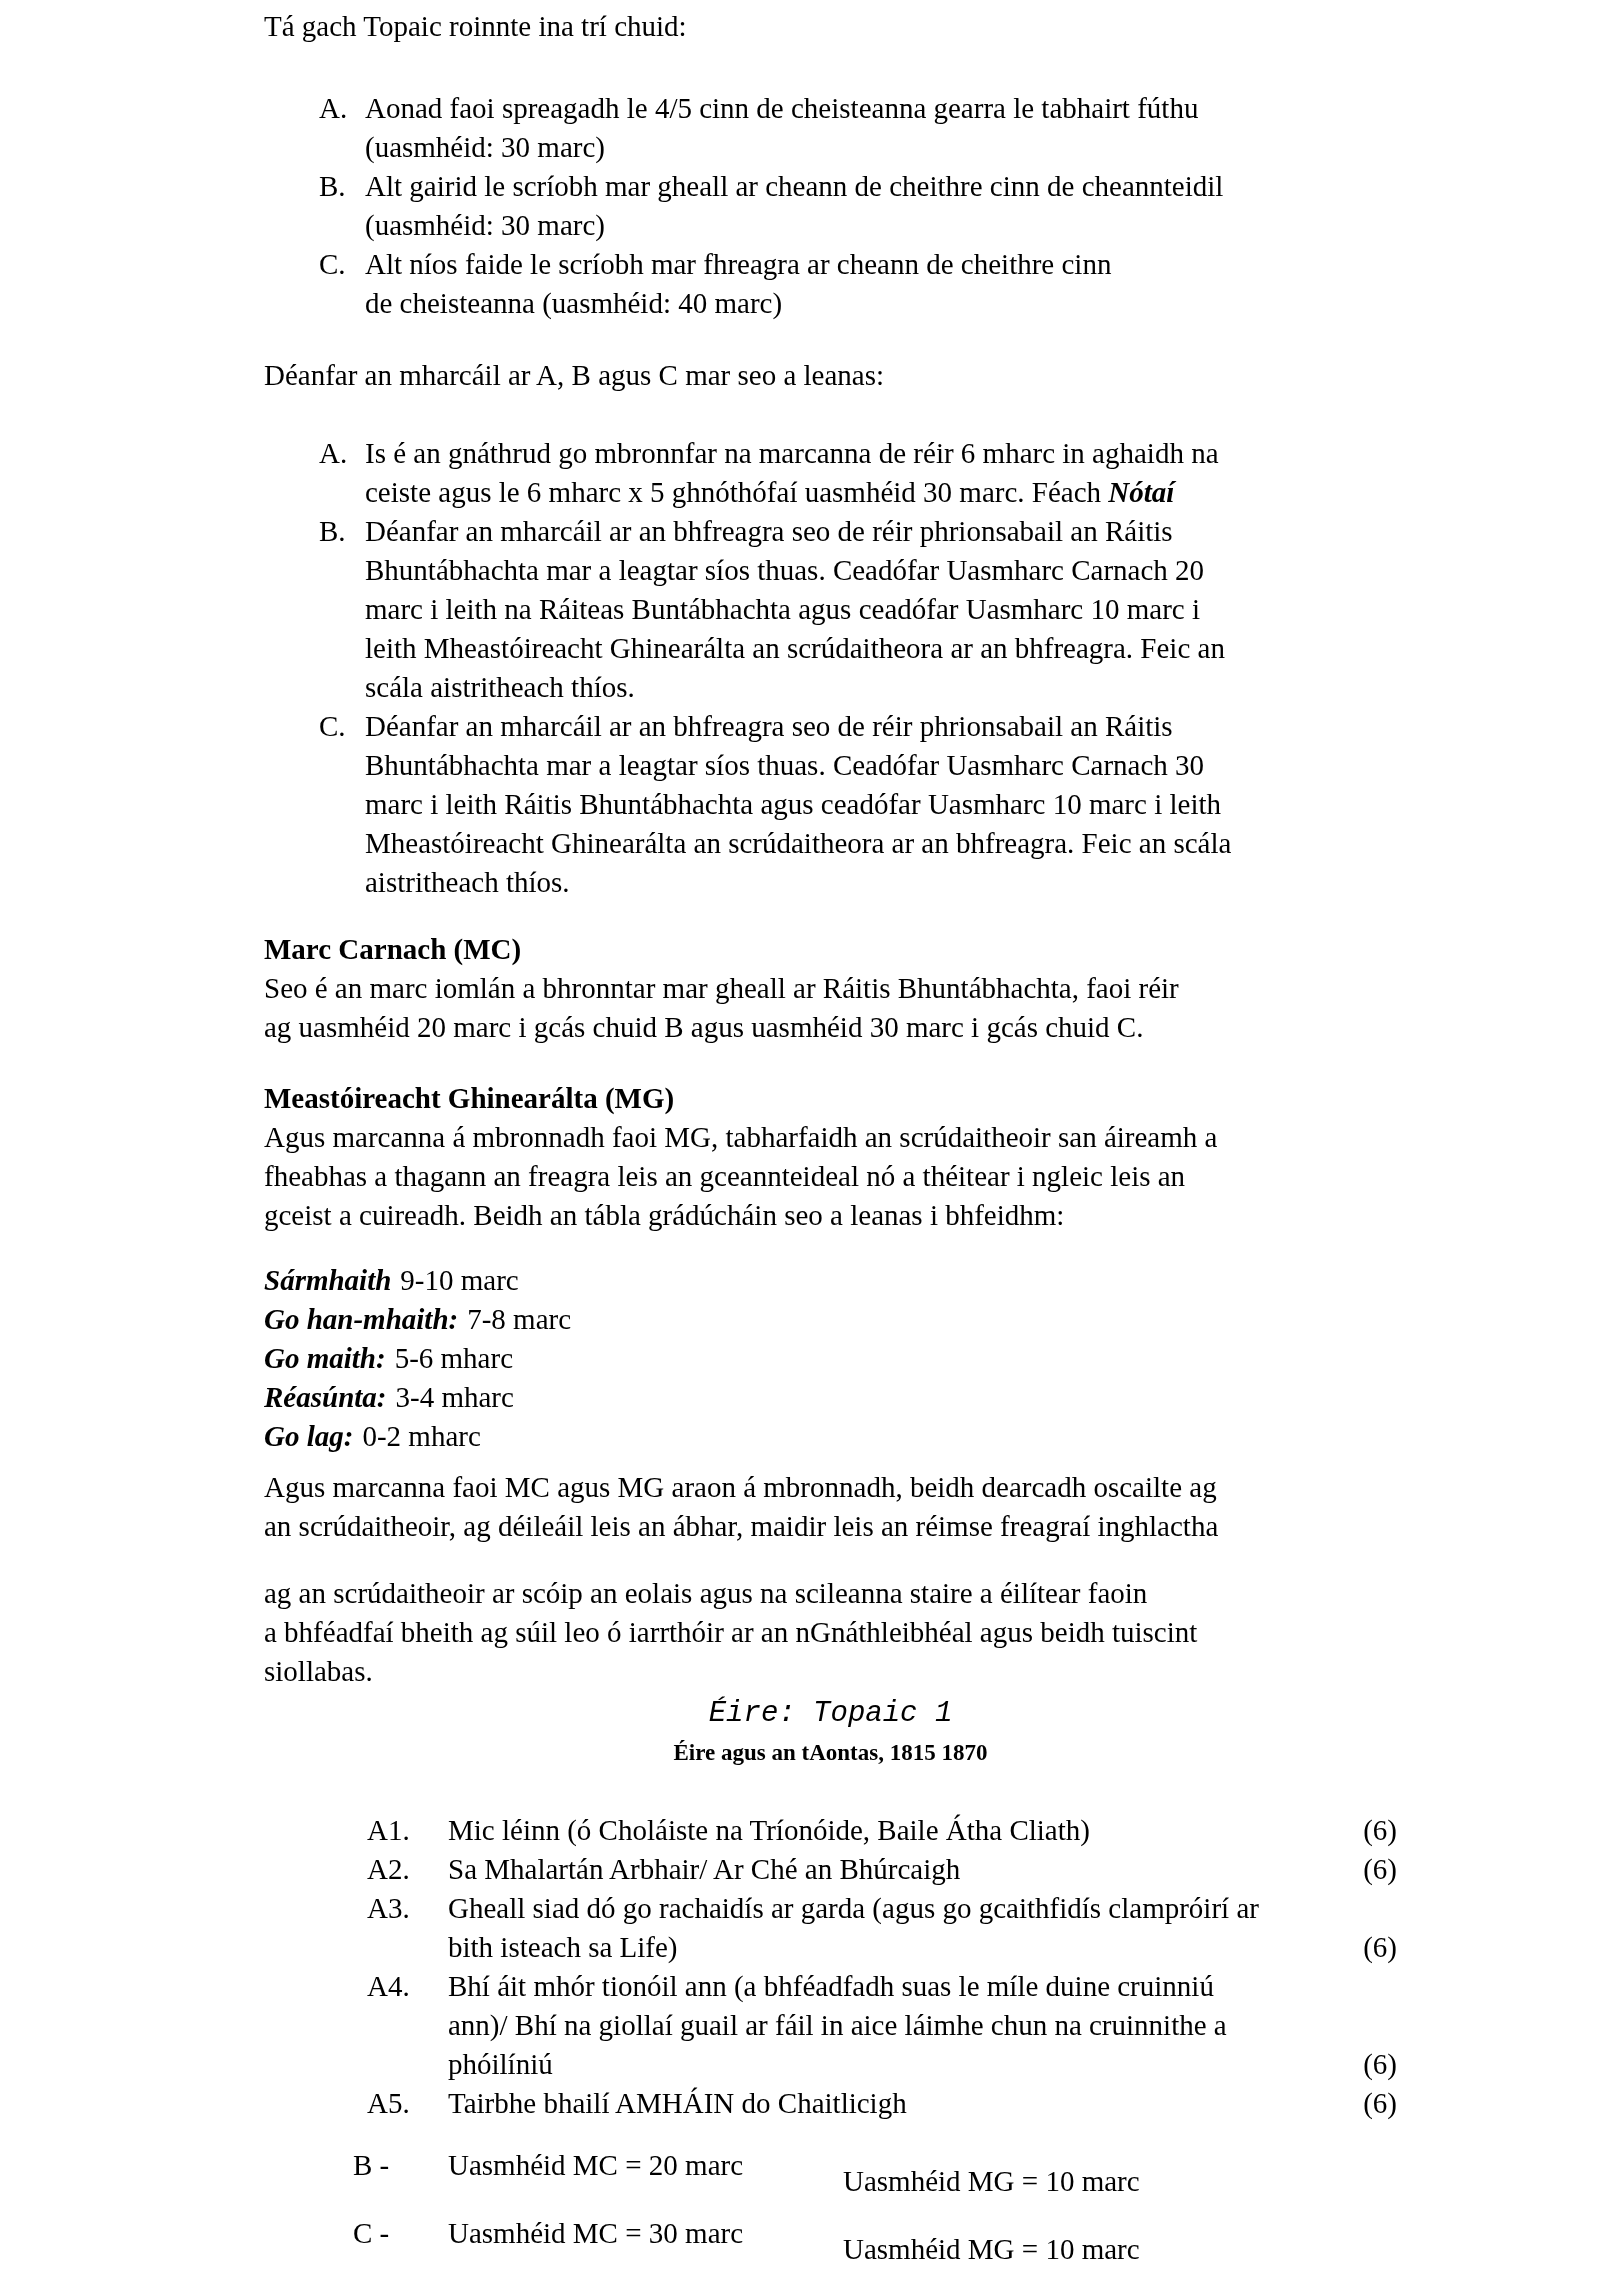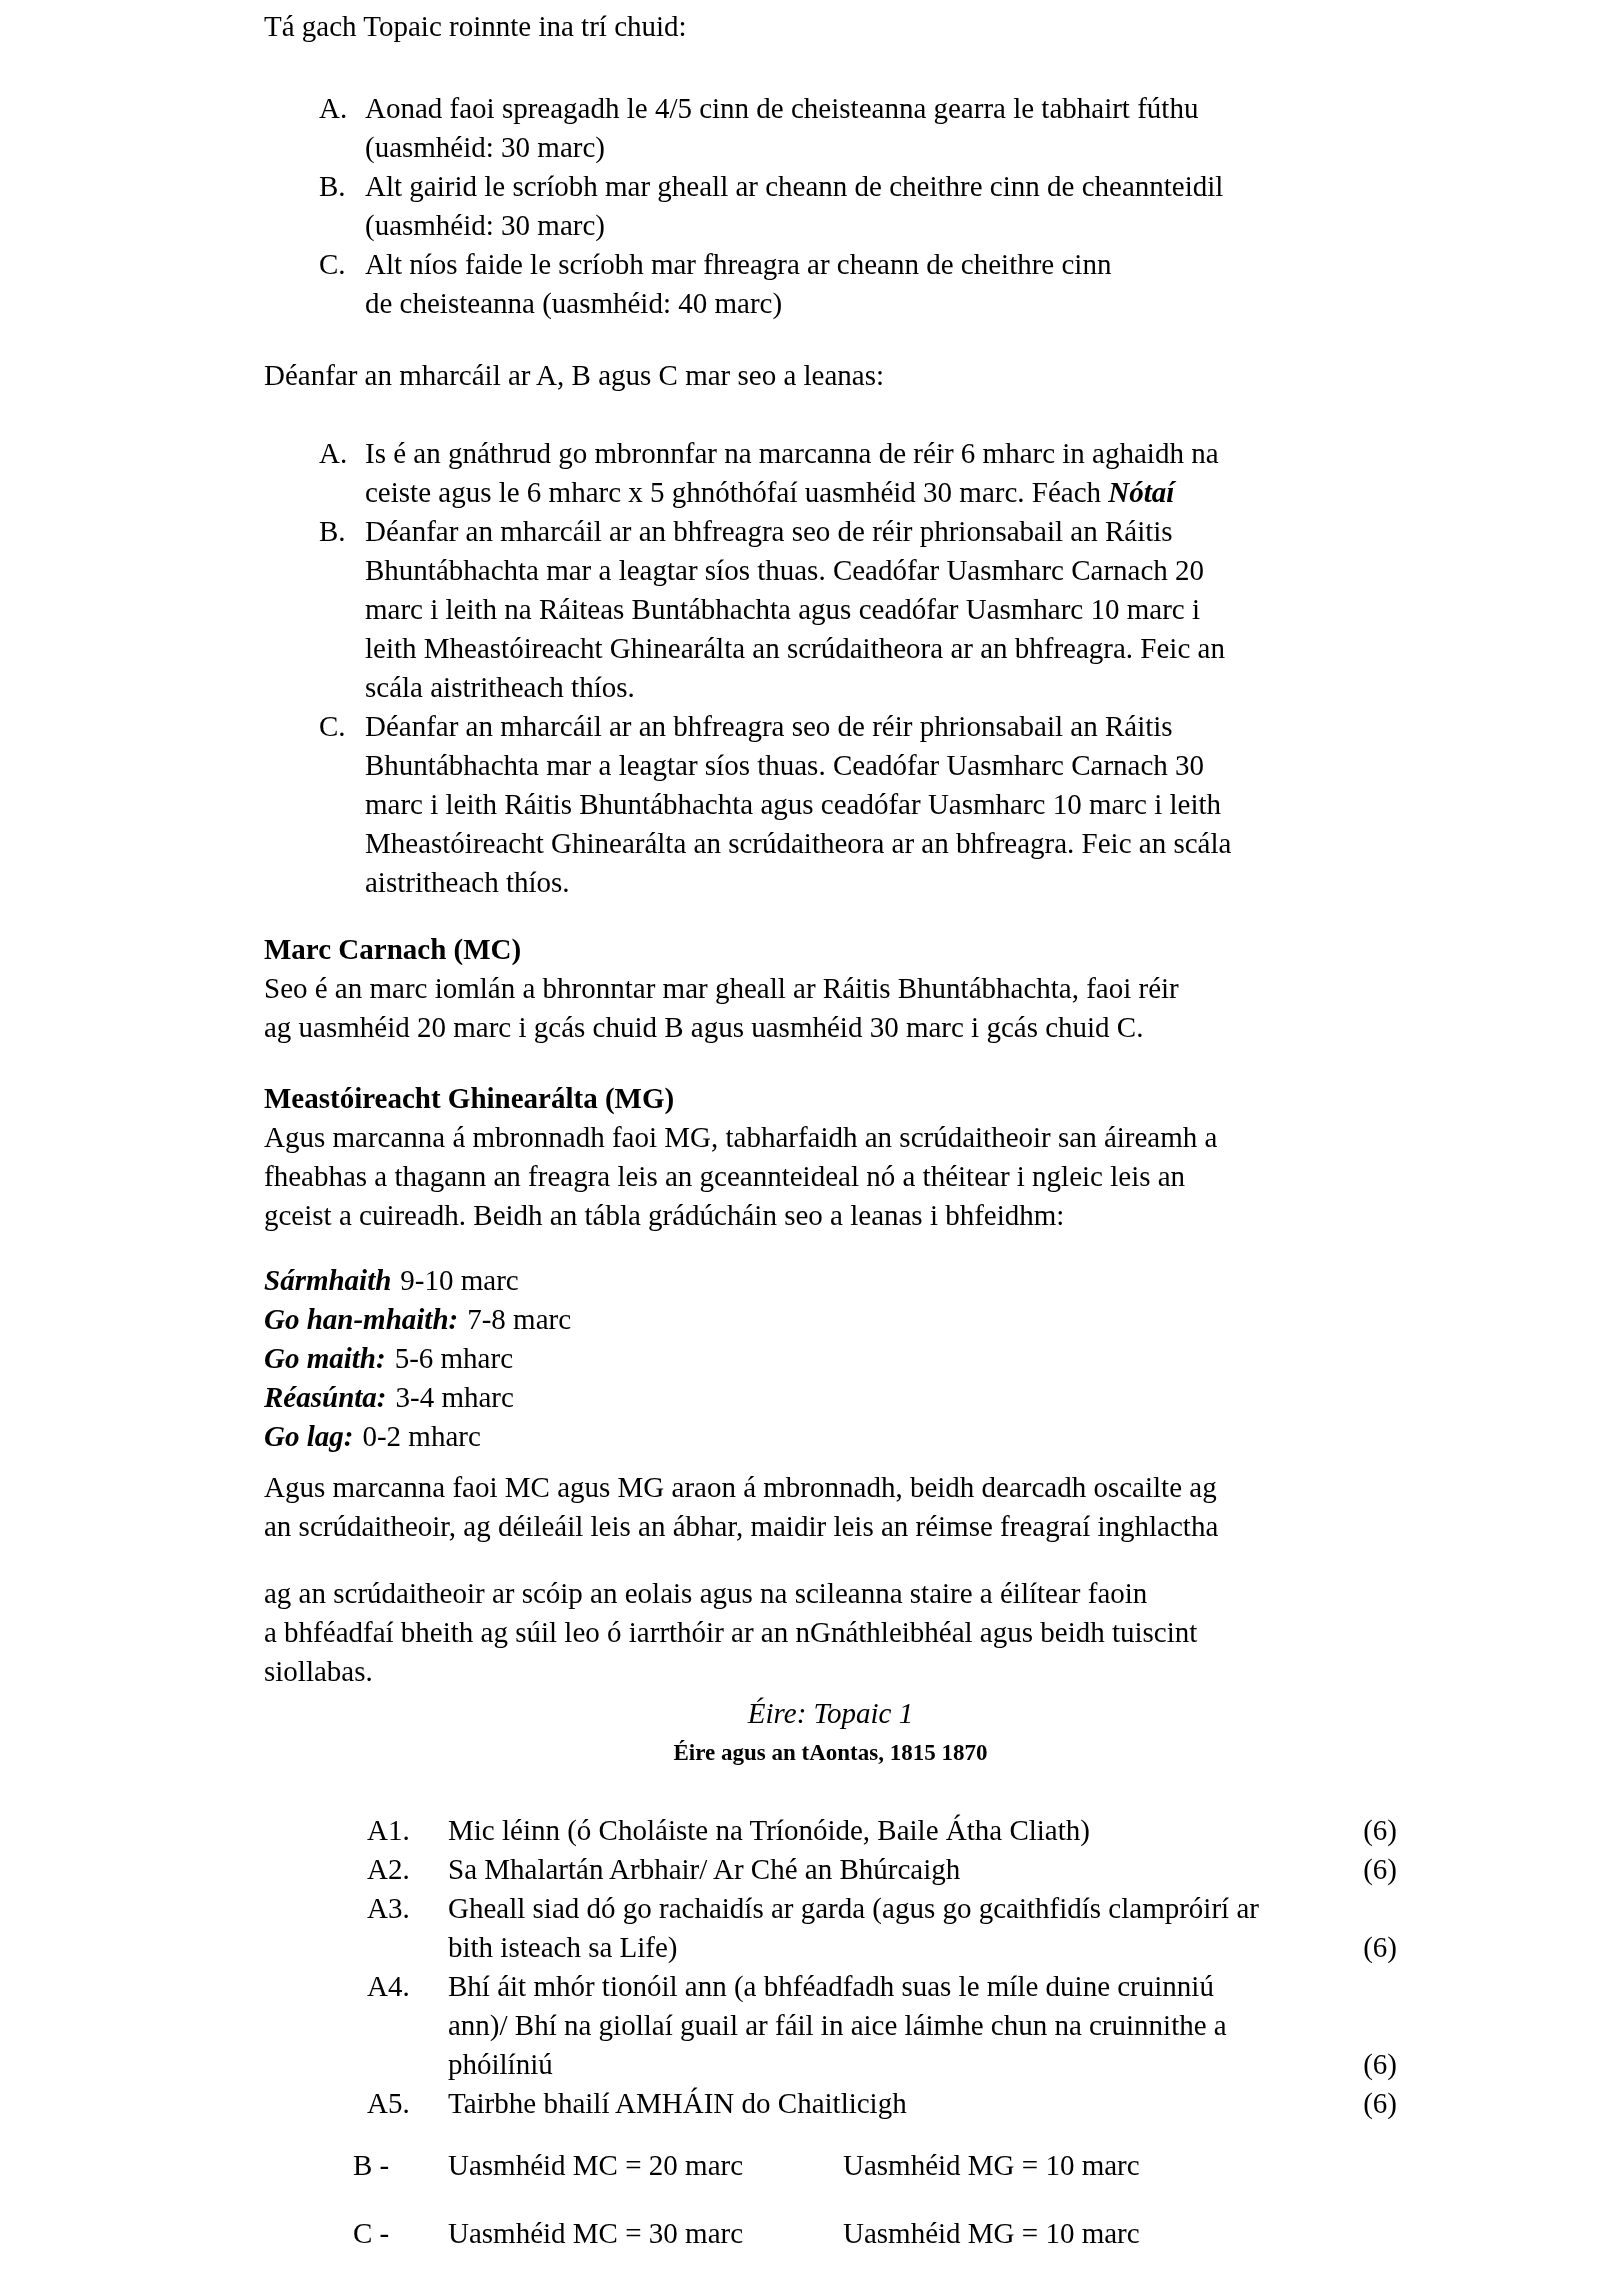--- a/index.html
+++ b/index.html
@@ -14,24 +14,24 @@
   .li{position:relative;padding-left:101px;}
   .li > .marker{position:absolute;left:55px;top:0;}
   
   .q-li{position:relative;padding-left:184px;}
   .q-li > .q-marker{position:absolute;left:103px;top:0;}
   .q-ln{position:relative;white-space:nowrap;}
   .q-mark{position:absolute;right:0;top:0;}
   
   .bc{position:relative;padding-left:184px;white-space:nowrap;}
   .bc > .bc-marker{position:absolute;left:89px;top:0;}
-  .bc > .bc-mg{position:absolute;left:579px;top:0;}
+  .bc > .bc-mg{position:absolute;left:579px;top:16px;}
   .bi{font-weight:bold;font-style:italic;}
   .bold{font-weight:bold;}
-  .it{font-style:italic;}
+  .it{font-style:italic;font-family:Liberation Mono, monospace;}
   .center{text-align:center;}
   .g-val{margin-left:9px;}
   .title-main{font-size:23px;}
   
   .intro{margin-bottom:43px;}
   .structure-list{margin-bottom:33px;}
   .marking-intro{margin-bottom:39px;}
   .marking-list{margin-bottom:28px;}
   .para-mc{margin-bottom:32px;}
   .para-mg{margin-bottom:26px;}

